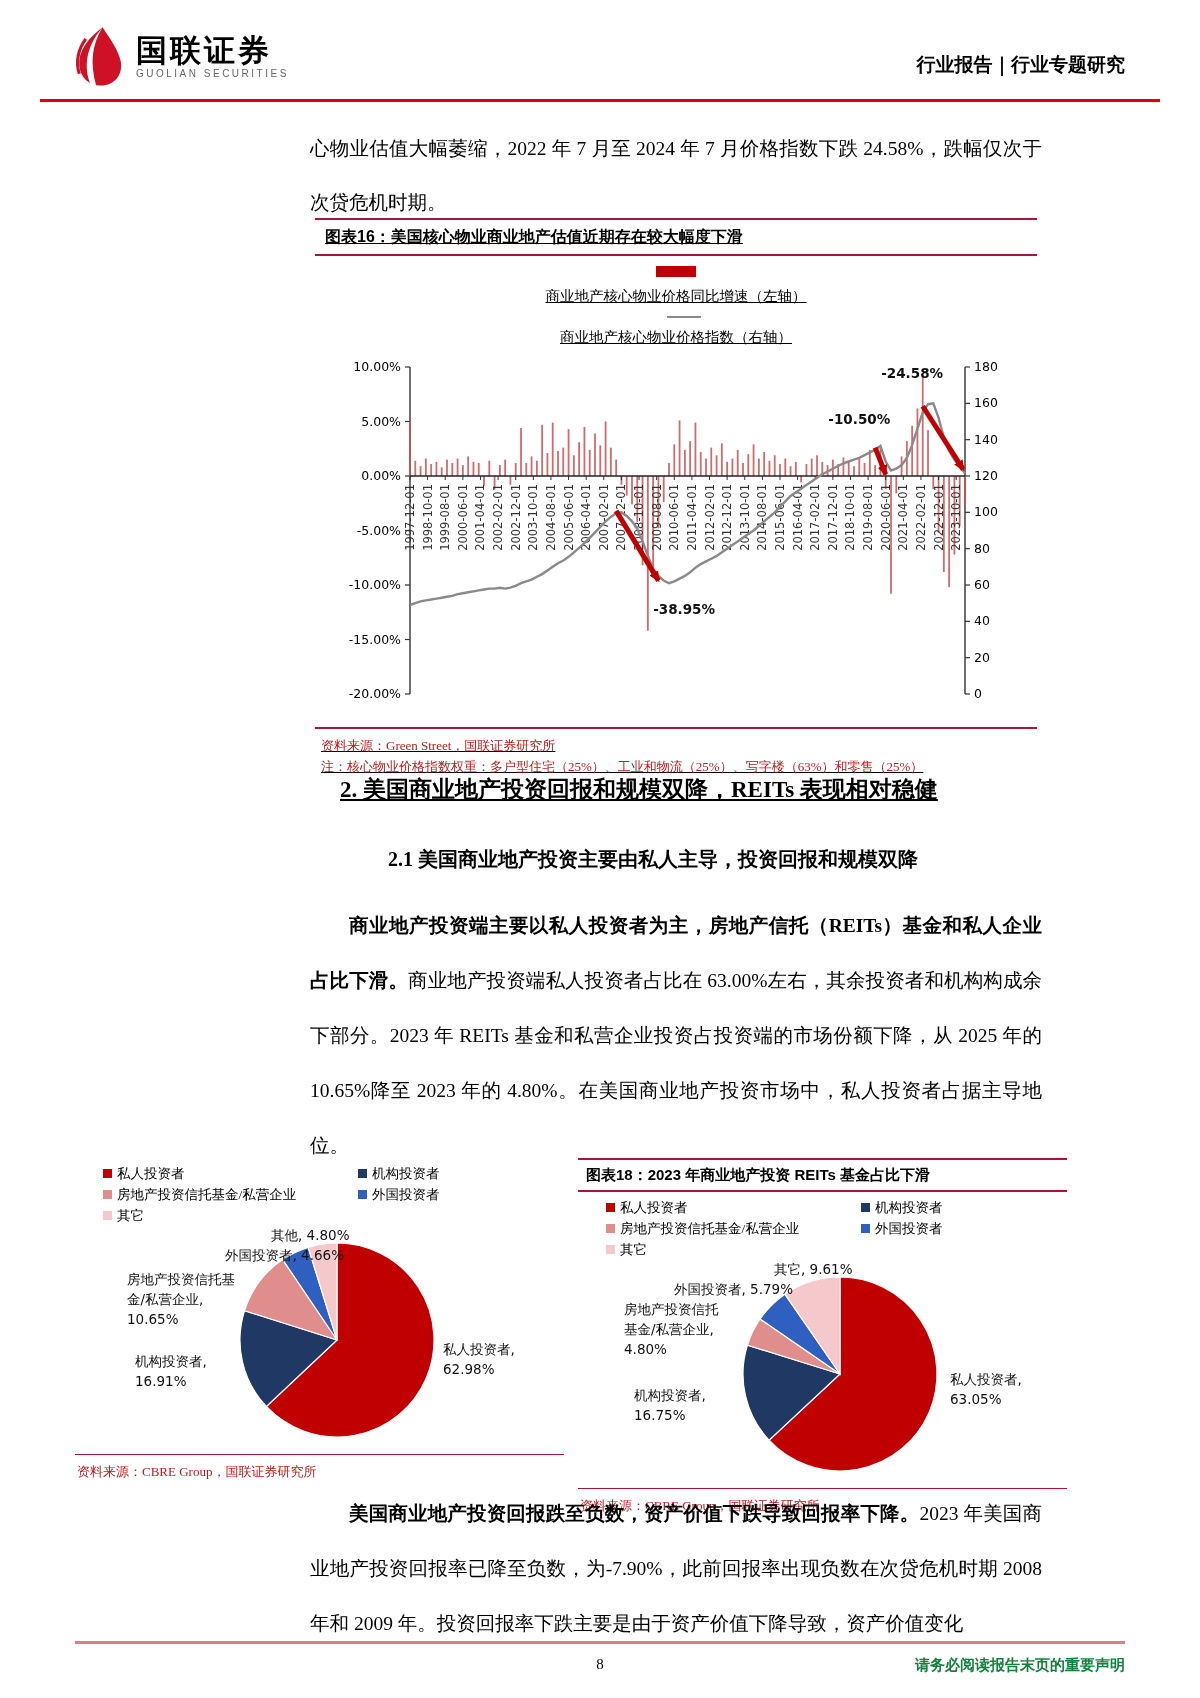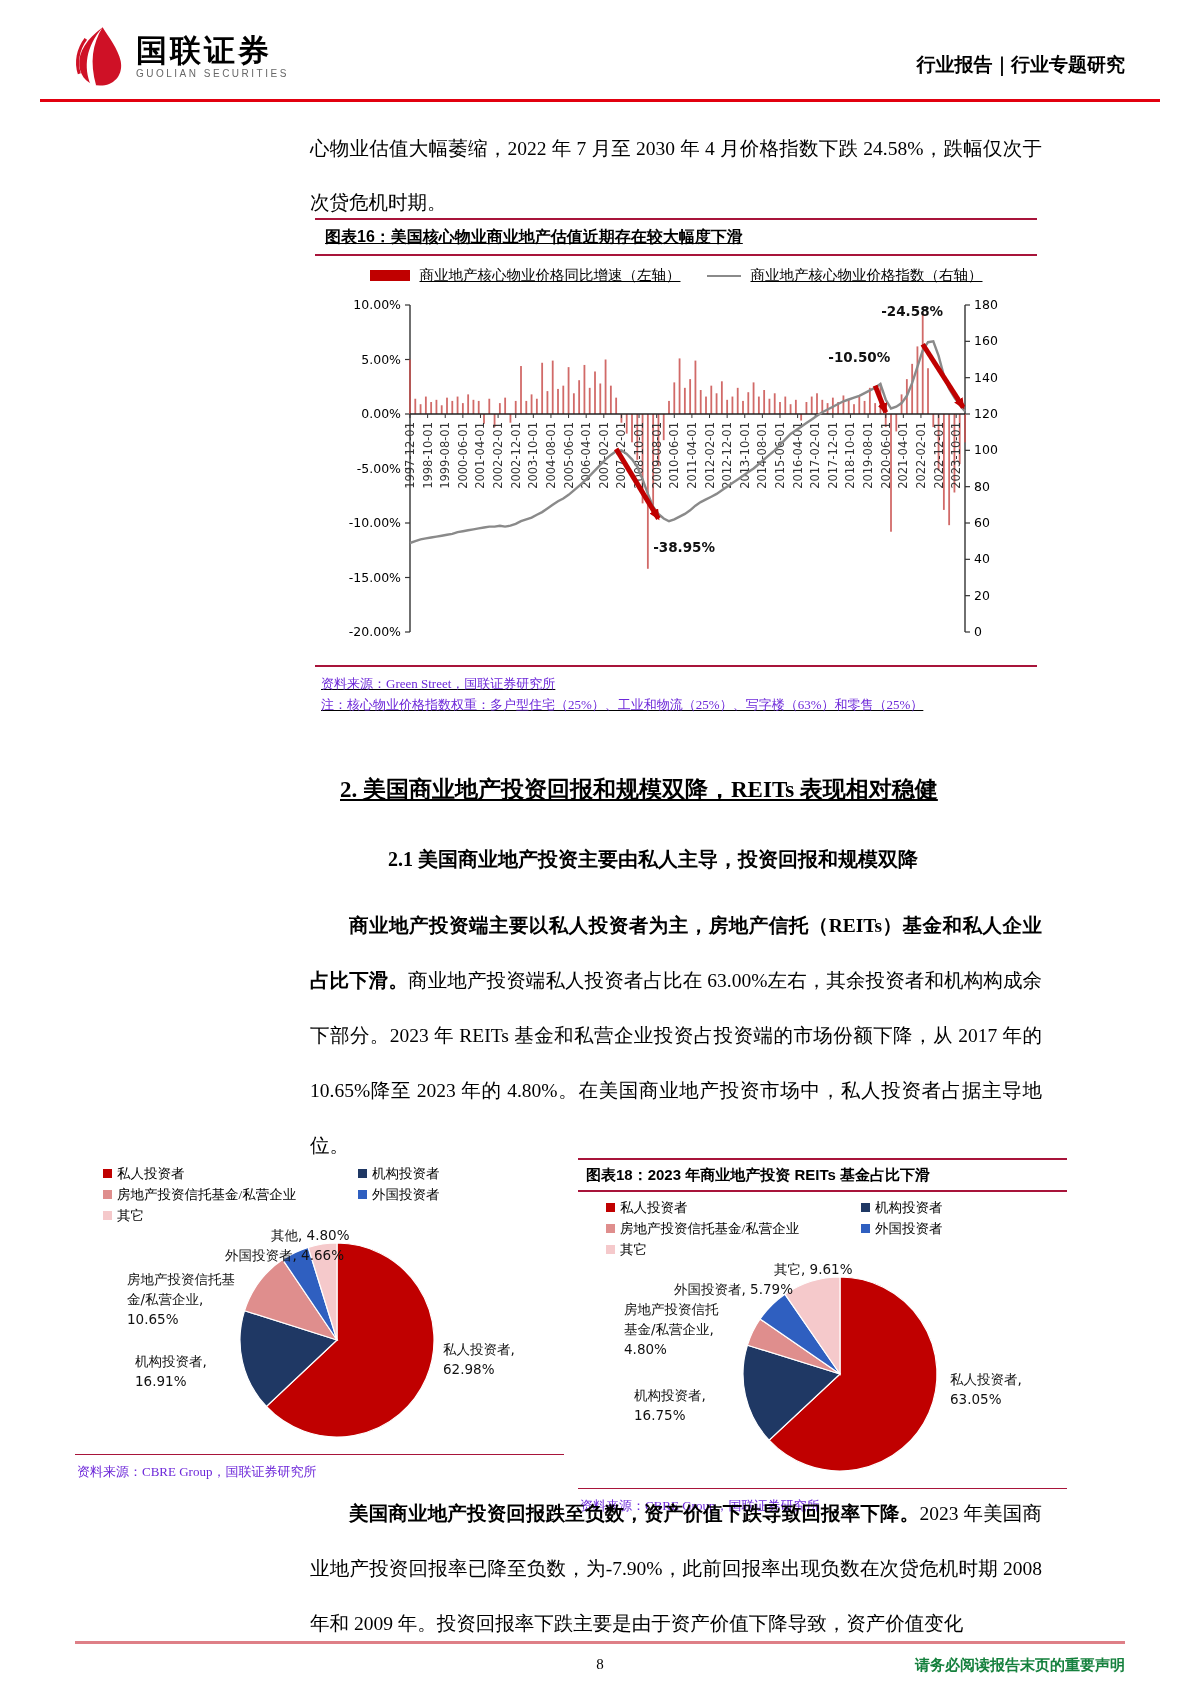--- a/index.html
+++ b/index.html
@@ -18,25 +18,25 @@
   .sec21{left:388px;top:846px;width:660px;font-size:20px;font-weight:bold;margin:0;}
   .para2{left:310px;top:898px;width:732px;font-size:19.5px;line-height:55px;text-align:justify;text-indent:2em;margin:0;}
   .closing{left:310px;top:1486px;width:732px;font-size:19.5px;line-height:55px;text-align:justify;text-indent:2em;margin:0;}
   
   .figbox{background:#fff;}
   .fig-title{border-top:2.5px solid #a8143a;border-bottom:2.5px solid #a8143a;
              font-family:"Liberation Sans","DejaVu Sans",sans-serif;font-weight:bold;
              font-size:16px;padding:7px 10px 6px 10px;}
   .fig16{left:315px;top:218px;width:722px;text-decoration:underline;}
   .fig16-legend{display:flex;justify-content:center;align-items:center;gap:10px;
-                padding:10px 0 2px 0;font-size:14.5px;}
+                padding:10px 0 2px 0;font-size:14.5px;flex-direction:column;}
   .sw-bar{display:inline-block;width:40px;height:11px;background:#c00000;}
   .sw-line{display:inline-block;width:34px;height:0;border-top:2.5px solid #8a8a8a;margin-left:16px;}
   .fig-src{border-top:2px solid #a8143a;margin-top:2px;padding:6px 4px 4px 6px;
-           font-size:13px;color:#6d28d9;line-height:21px;}
+           font-size:13px;color:#b91c1c;line-height:21px;}
   .piebox{width:489px;}
   .piebox .fig-title{font-size:15px;padding:6px 8px 5px 8px;}
   .pie-legend{display:flex;padding:5px 0 0 28px;font-size:13.5px;line-height:21px;}
   .pie-legend .col1{width:255px;}
   .pie-legend .sw{display:inline-block;width:9px;height:9px;margin-right:5px;}
   .piebox .fig-src{border-top:1.5px solid #a8143a;font-size:13px;padding:6px 2px 4px 2px;}
   
   .footer-rule{left:75px;top:1641px;width:1050px;height:2.5px;background:#de7f87;}
   .footer-page{left:0;top:1656px;width:1200px;text-align:center;font-size:15px;}
   .footer-disc{right:75px;top:1656px;font-size:15px;font-weight:bold;color:#15803d;}
@@ -54,21 +54,21 @@
       <path d="M9,10 C3,18 1,28 4,37" fill="none" stroke="#cf1126" stroke-width="2.4"></path>
     </svg>
     <div>
       <div class="logo-cn">国联证券</div>
       <div class="logo-en">GUOLIAN SECURITIES</div>
     </div>
   </div>
   <div class="abs header-right">行业报告｜行业专题研究</div>
   <div class="abs header-rule"></div>
 
-  <p class="abs intro">心物业估值大幅萎缩，2022 年 7 月至 2030 年 4 月价格指数下跌 24.58%，跌幅仅次于次贷危机时期。</p>
+  <p class="abs intro">心物业估值大幅萎缩，2022 年 7 月至 2024 年 7 月价格指数下跌 24.58%，跌幅仅次于次贷危机时期。</p>
 
   <section class="abs figbox fig16">
     <div class="fig-title">图表16：美国核心物业商业地产估值近期存在较大幅度下滑</div>
     <div class="fig16-legend">
       <span class="sw-bar"></span>
       <span>商业地产核心物业价格同比增速（左轴）</span>
       <span class="sw-line"></span>
       <span>商业地产核心物业价格指数（右轴）</span>
     </div>
     <svg id="fig16-svg" width="722" height="372">
@@ -293,21 +293,21 @@
         <text x="597.1428571428571" y="28.9" text-anchor="middle" font-size="13.5" font-weight="bold" fill="#111">-24.58%</text>
       </svg>
     <div class="fig-src">
       <div>资料来源：Green Street，国联证券研究所</div>
       <div>注：核心物业价格指数权重：多户型住宅（25%）、工业和物流（25%）、写字楼（63%）和零售（25%）</div>
     </div>
   </section>
 
   <h2 class="abs sec2">2.  美国商业地产投资回报和规模双降，REITs 表现相对稳健</h2>
   <h3 class="abs sec21">2.1 美国商业地产投资主要由私人主导，投资回报和规模双降</h3>
-  <p class="abs para2"><b>商业地产投资端主要以私人投资者为主，房地产信托（REITs）基金和私人企业占比下滑。</b><span>商业地产投资端私人投资者占比在 63.00%左右，其余投资者和机构构成余下部分。2023 年 REITs 基金和私营企业投资占投资端的市场份额下降，从 2017 年的 10.65%降至 2023 年的 4.80%。在美国商业地产投资市场中，私人投资者占据主导地位。</span></p>
+  <p class="abs para2"><b>商业地产投资端主要以私人投资者为主，房地产信托（REITs）基金和私人企业占比下滑。</b><span>商业地产投资端私人投资者占比在 63.00%左右，其余投资者和机构构成余下部分。2023 年 REITs 基金和私营企业投资占投资端的市场份额下降，从 2025 年的 10.65%降至 2023 年的 4.80%。在美国商业地产投资市场中，私人投资者占据主导地位。</span></p>
 
   <section class="abs figbox piebox" style="left:75px;top:1158px;">
     <div class="pie-legend" id="fig17-legend">
         <div class="col1">
           <div><span class="sw" style="background: rgb(192, 0, 0);"></span><span>私人投资者</span></div>
           <div><span class="sw" style="background: rgb(223, 142, 141);"></span><span>房地产投资信托基金/私营企业</span></div>
           <div><span class="sw" style="background: rgb(245, 201, 203);"></span><span>其它</span></div>
         </div>
         <div class="col2">
           <div><span class="sw" style="background: rgb(31, 56, 100);"></span><span>机构投资者</span></div>

